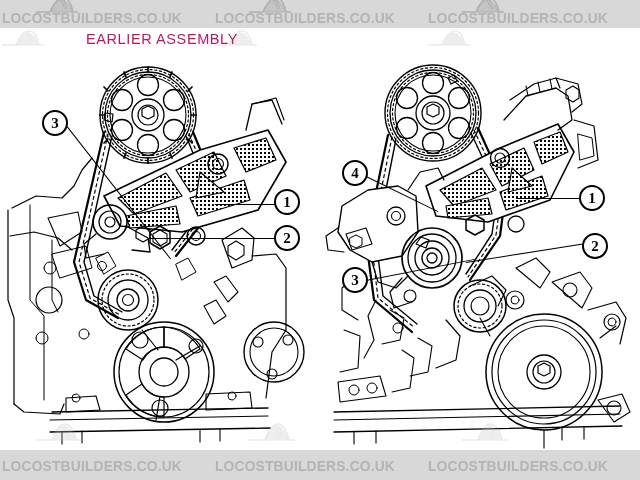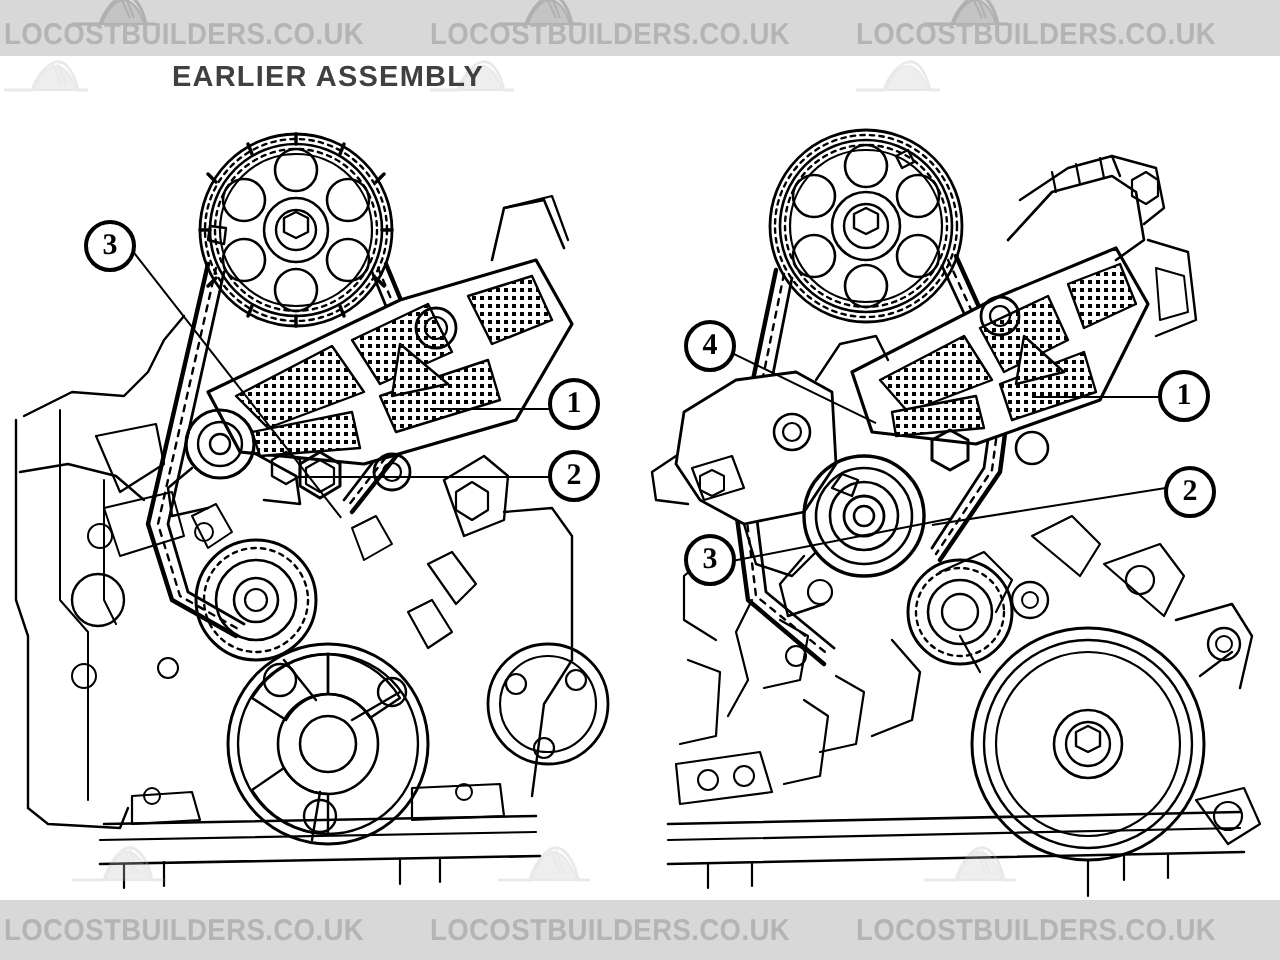--- a/index.html
+++ b/index.html
@@ -57,23 +57,23 @@
     font-family:"Liberation Sans", sans-serif;
     transform:scaleX(.92);
     transform-origin:left center;
   }
   .wm-car{position:absolute;}
 
   
   .title{
     position:absolute;
     font-family:"Liberation Sans", sans-serif;
-    font-weight:bold;
+    font-weight:normal;
     font-size:14.5px;
-    color:#404040;
+    color:#be185d;
     letter-spacing:.6px;
     white-space:nowrap;
   }
   #title-earlier{left:86px;top:31px;}
   #title-later{left:390px;top:28px;}
 
   
   .pane{position:absolute;top:0;width:320px;height:480px;}
   #pane-earlier{left:0;}
   #pane-later{left:320px;}

